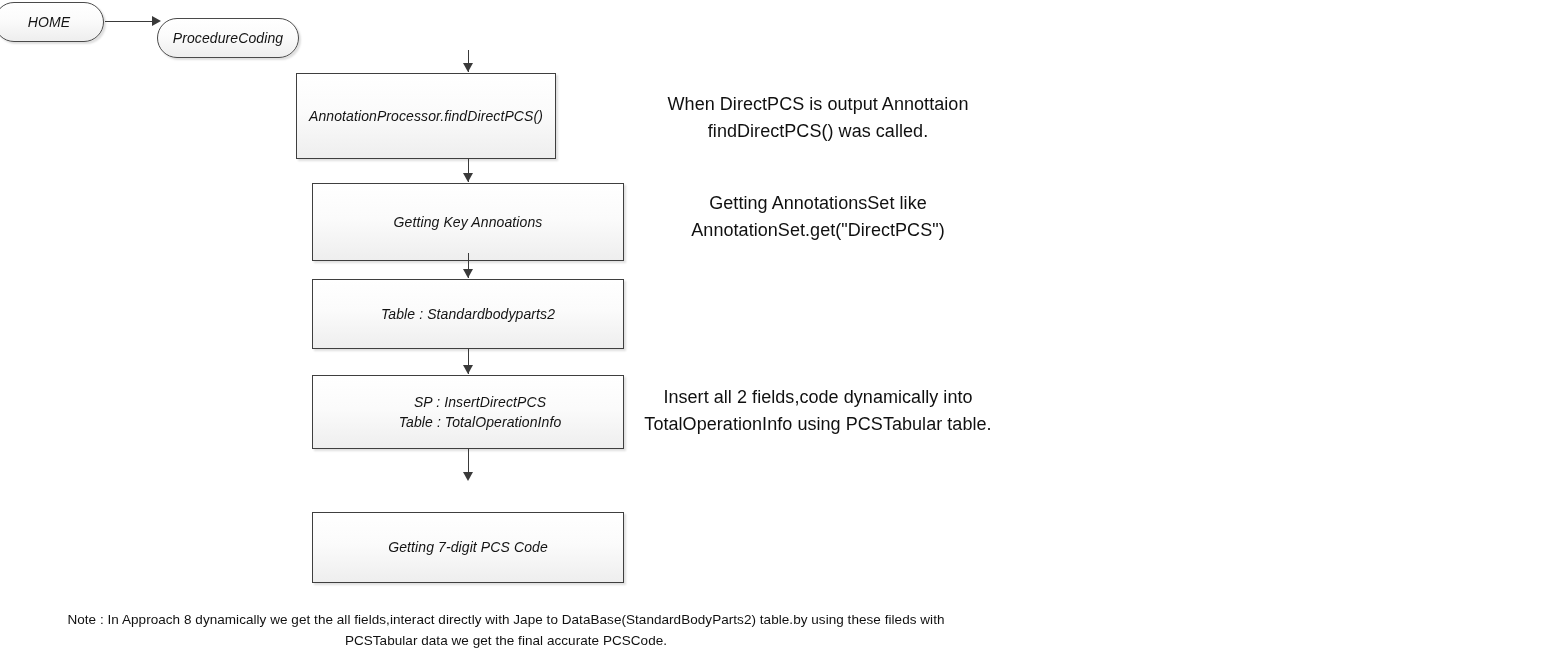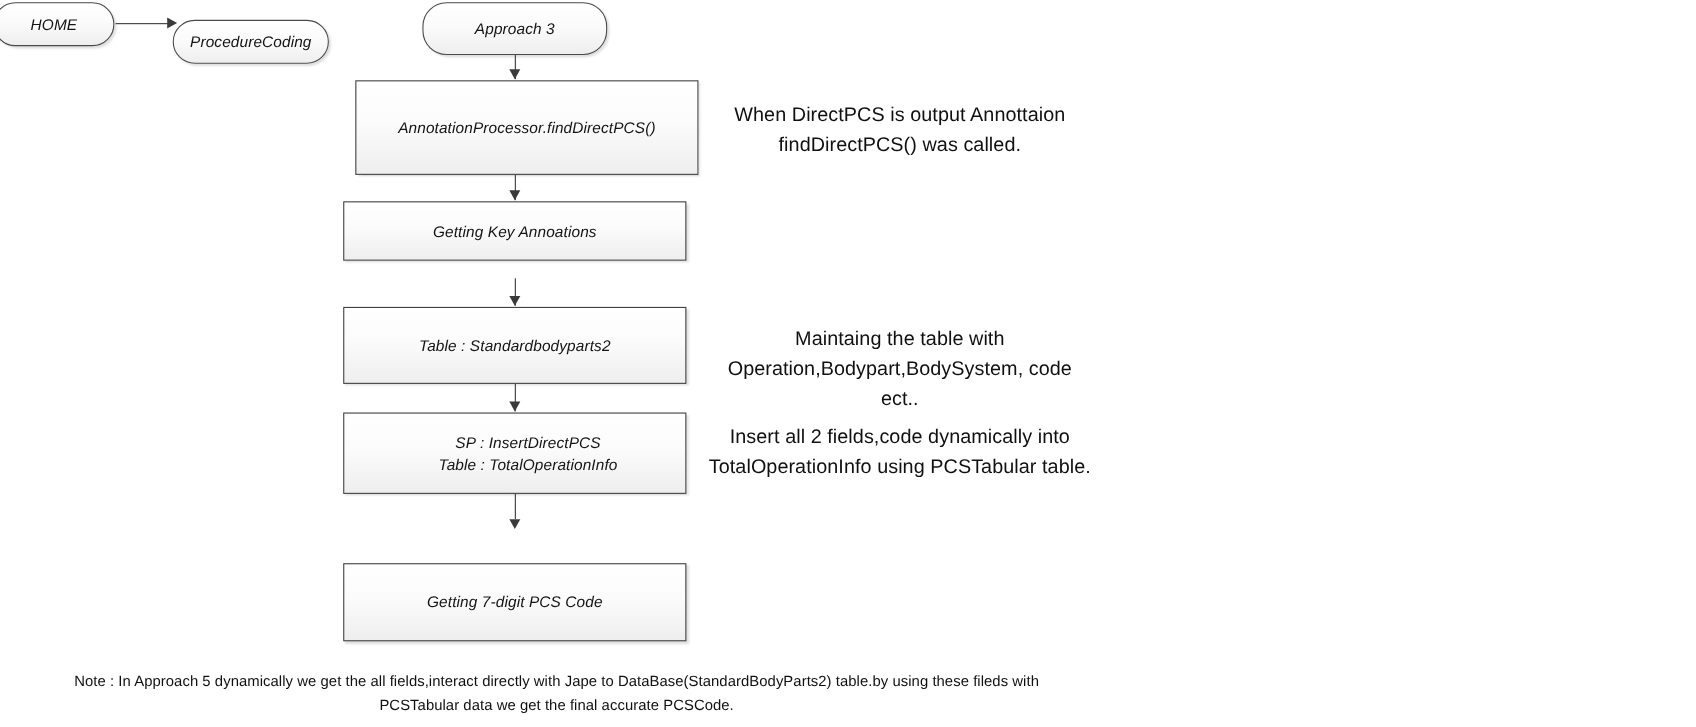--- a/index.html
+++ b/index.html
@@ -112,62 +112,59 @@
     <span class="label">HOME</span>
   </div>
 
   <div class="hline" style="left:105px; top:21px; width:48px;"></div>
   <div class="arrow-right" style="left:152px; top:16px;"></div>
 
   <div class="node stadium" style="left:157px; top:2px; width:142px; height:40px;margin-top:16px;">
     <span class="label">ProcedureCoding</span>
   </div>
 
-  <div class="node stadium" style="left:384px; top:2px; width:168px; height:48px;">
-    <span class="label">Approach 3</span>
-  </div>
 
   <div class="vline" style="left:468px; top:50px; height:22px;"></div>
   <div class="arrow-down" style="left:463px; top:63px;"></div>
 
-  <div class="node" style="left:323px; top:73px; width:312px; height:86px;">
+  <div class="node" style="left:296px; top:73px; width:260px; height:86px;">
     <span class="label">AnnotationProcessor.findDirectPCS()</span>
   </div>
   <div class="annotation" style="left:648px; top:91px; width:340px;">When DirectPCS is output Annottaion
 findDirectPCS() was called.</div>
 
   <div class="vline" style="left:468px; top:159px; height:23px;"></div>
   <div class="arrow-down" style="left:463px; top:173px;"></div>
 
-  <div class="node" style="left:312px; top:183px; width:312px; height:54px;">
+  <div class="node" style="left:312px; top:183px; width:312px; height:78px;">
     <span class="label">Getting Key Annoations</span>
   </div>
+  <div class="annotation" style="left:648px; top:190px; width:340px;">Getting AnnotationsSet like
+AnnotationSet.get("DirectPCS")</div>
 
   <div class="vline" style="left:468px; top:253px; height:25px;"></div>
   <div class="arrow-down" style="left:463px; top:269px;"></div>
 
   <div class="node" style="left:312px; top:279px; width:312px; height:70px;text-align:right;">
     <span class="label">Table : Standardbodyparts2</span>
   </div>
-  <div class="annotation" style="left:648px; top:295px; width:340px;">Maintaing the table with
-Operation,Bodypart,BodySystem, code ect..</div>
 
   <div class="vline" style="left:468px; top:349px; height:25px;"></div>
   <div class="arrow-down" style="left:463px; top:365px;"></div>
 
   <div class="node" style="left:312px; top:375px; width:312px; height:74px;padding-left:24px;">
     <span class="label">SP : InsertDirectPCS
 Table : TotalOperationInfo</span>
   </div>
   <div class="annotation" style="left:644px; top:384px; width:348px;">Insert all 2 fields,code dynamically into
 TotalOperationInfo using PCSTabular table.</div>
 
   <div class="vline" style="left:468px; top:449px; height:23px;"></div>
   <div class="arrow-down" style="left:463px; top:472px;"></div>
 
   <div class="node" style="left:312px; top:481px; width:312px; height:71px;margin-top:31px;">
     <span class="label">Getting 7-digit PCS Code</span>
   </div>
 
-  <div class="note" style="left:30px; top:610px; width:952px;">Note : In Approach 5 dynamically we get the all fields,interact directly with Jape to DataBase(StandardBodyParts2) table.by using these fileds with
+  <div class="note" style="left:30px; top:610px; width:952px;">Note : In Approach 8 dynamically we get the all fields,interact directly with Jape to DataBase(StandardBodyParts2) table.by using these fileds with
 PCSTabular data we get the final accurate PCSCode.</div>
 
 </div>
 
 </body></html>

